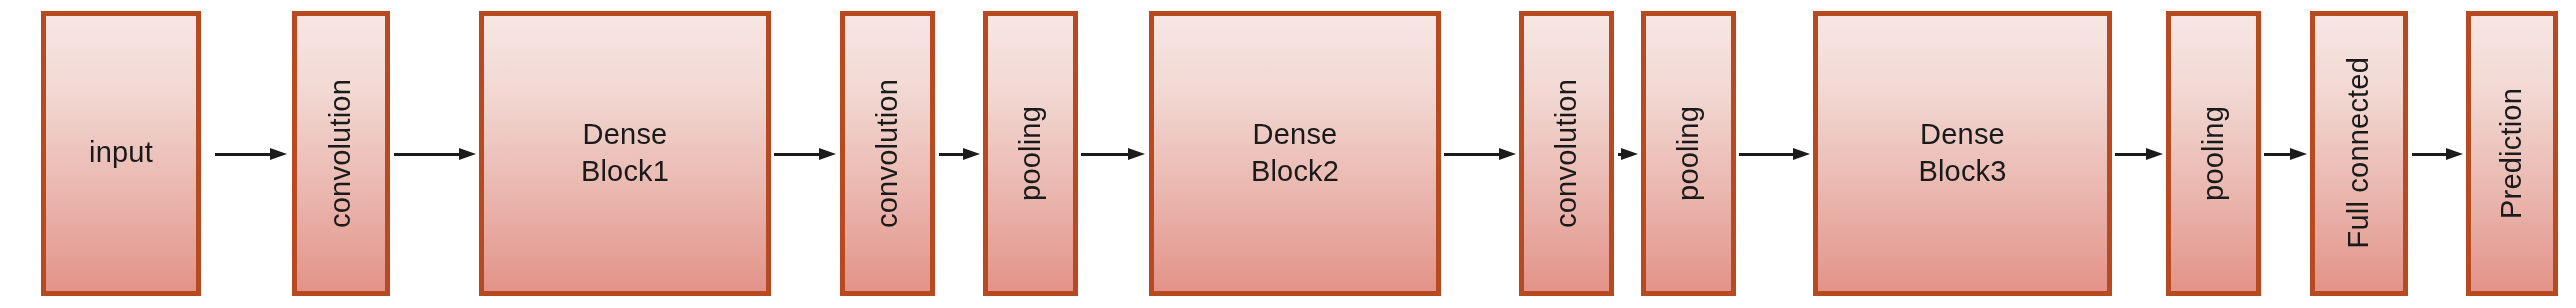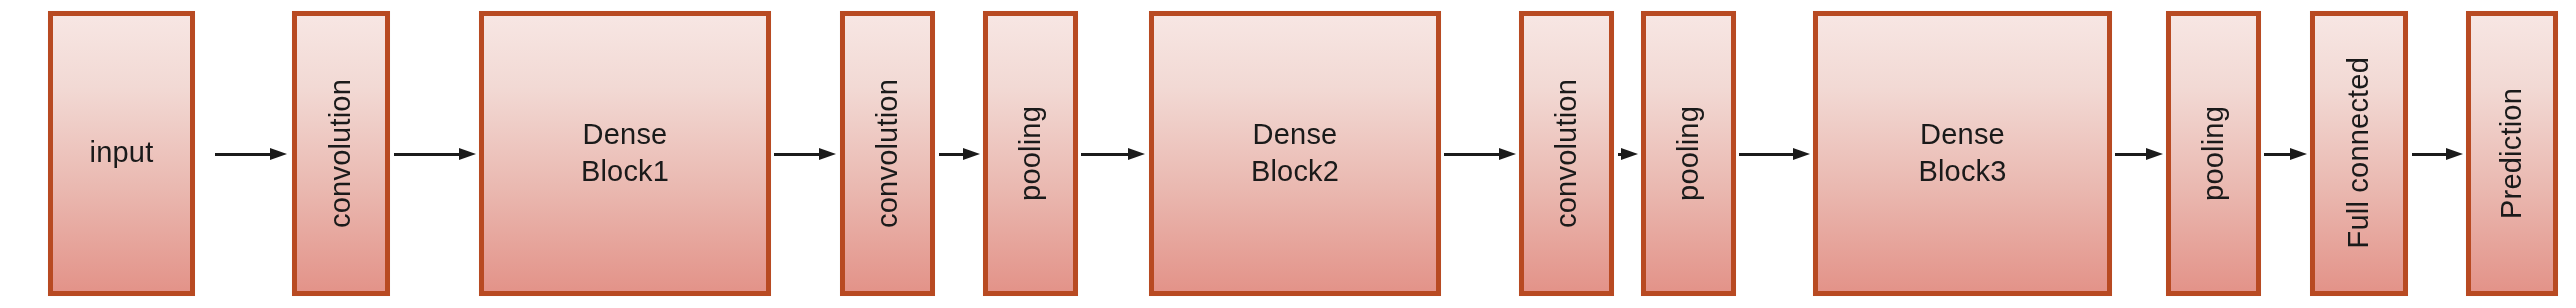--- a/index.html
+++ b/index.html
@@ -118,21 +118,21 @@
       <div class="head" style="border-left-color: rgb(27, 27, 27);"></div>
     </div>
     <div class="arrow" style="left: 2264px; width: 43px;">
       <div class="shaft" style="background: rgb(27, 27, 27);"></div>
       <div class="head" style="border-left-color: rgb(27, 27, 27);"></div>
     </div>
     <div class="arrow" style="left: 2412px; width: 51px;">
       <div class="shaft" style="background: rgb(27, 27, 27);"></div>
       <div class="head" style="border-left-color: rgb(27, 27, 27);"></div>
     </div>
-    <div class="node" style="left: 48px; width: 147px; border-color: rgb(184, 74, 34); background: linear-gradient(rgb(247, 230, 227) 0%, rgb(242, 217, 212) 26%, rgb(234, 185, 177) 62%, rgb(227, 147, 137) 100%);">
+    <div class="node" style="left: 41px; width: 160px; border-color: rgb(184, 74, 34); background: linear-gradient(rgb(247, 230, 227) 0%, rgb(242, 217, 212) 26%, rgb(234, 185, 177) 62%, rgb(227, 147, 137) 100%);">
       <span class="label" style="color: rgb(26, 26, 26);">input</span>
     </div>
     <div class="node vertical" style="left: 292px; width: 98px; border-color: rgb(184, 74, 34); background: linear-gradient(rgb(247, 230, 227) 0%, rgb(242, 217, 212) 26%, rgb(234, 185, 177) 62%, rgb(227, 147, 137) 100%);">
       <span class="label" style="color: rgb(26, 26, 26);">convolution</span>
     </div>
     <div class="node" style="left: 479px; width: 292px; border-color: rgb(184, 74, 34); background: linear-gradient(rgb(247, 230, 227) 0%, rgb(242, 217, 212) 26%, rgb(234, 185, 177) 62%, rgb(227, 147, 137) 100%);">
       <span class="label" style="color: rgb(26, 26, 26);">Dense
 Block1</span>
     </div>
     <div class="node vertical" style="left: 840px; width: 95px; border-color: rgb(184, 74, 34); background: linear-gradient(rgb(247, 230, 227) 0%, rgb(242, 217, 212) 26%, rgb(234, 185, 177) 62%, rgb(227, 147, 137) 100%);">

